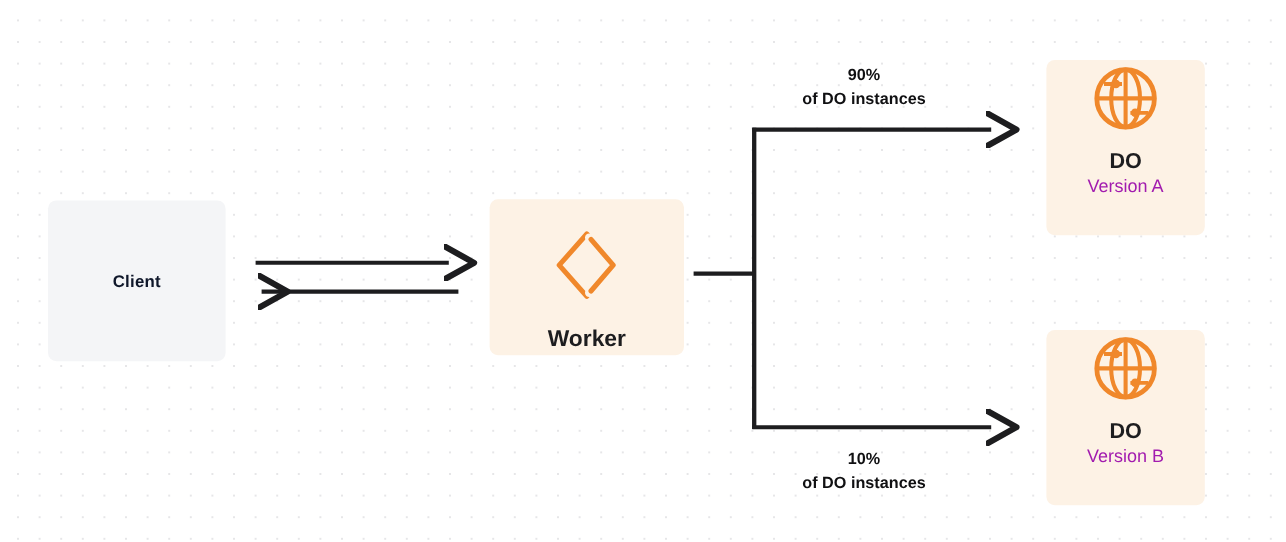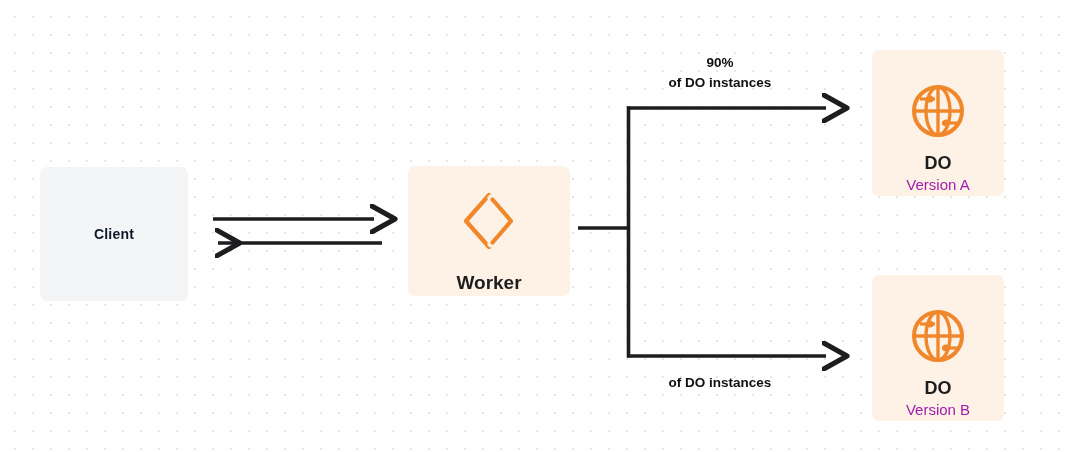--- a/index.html
+++ b/index.html
@@ -67,21 +67,21 @@
     margin-top: 20px;
   }
 
   
   .do-node {
     left: 872px;
     width: 132px;
     height: 146px;
     background: #fdf2e5;
     justify-content: flex-start;
-    padding-top: 32px;
+    padding-top: 3px;
   }
   #do-a-node { top: 50px; }
   #do-b-node { top: 275px; }
 
   .do-node .node-title {
     font-size: 18px;
     font-weight: bold;
     color: #1d1d1f;
     margin-top: 14px;
     line-height: 1.1;
@@ -196,14 +196,15 @@
   <div class="node-title">DO</div>
   <div class="node-subtitle">Version B</div>
 </div>
 
 <div class="edge-label" id="label-top">
   <div>90%</div>
   <div>of DO instances</div>
 </div>
 
 <div class="edge-label" id="label-bottom">
+  <div>10%</div>
   <div>of DO instances</div>
 </div>
 
 </body></html>

